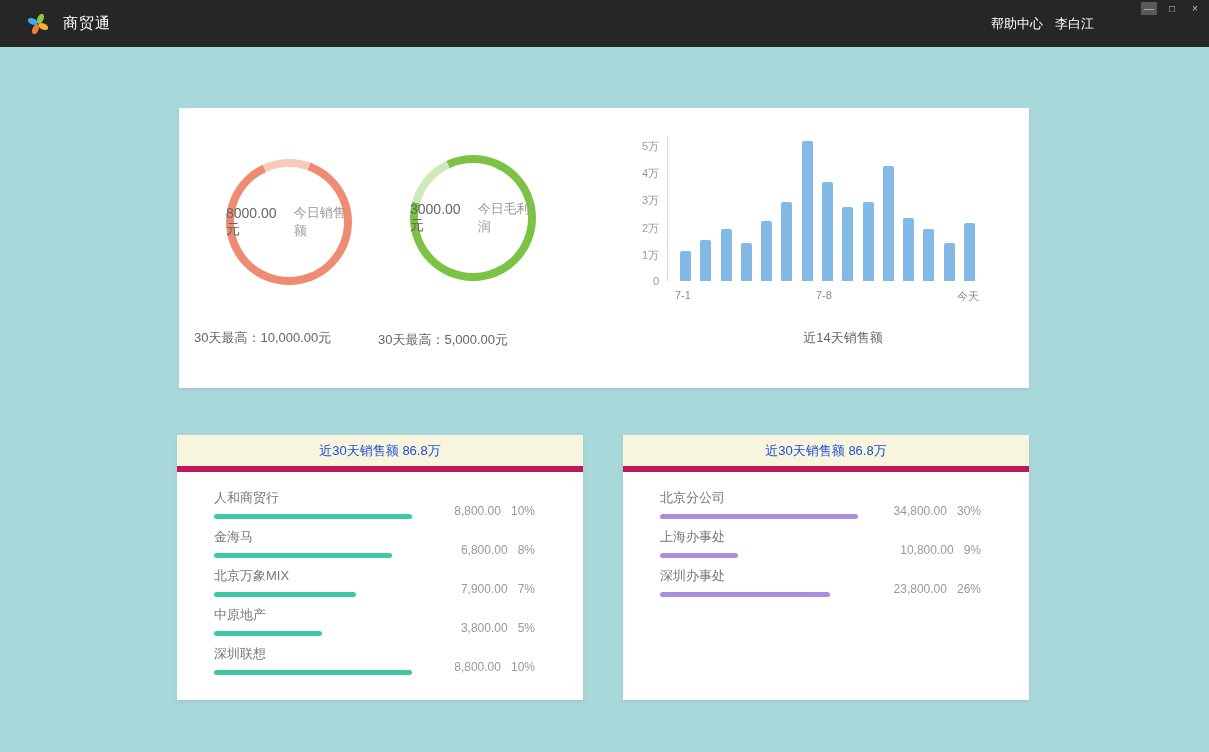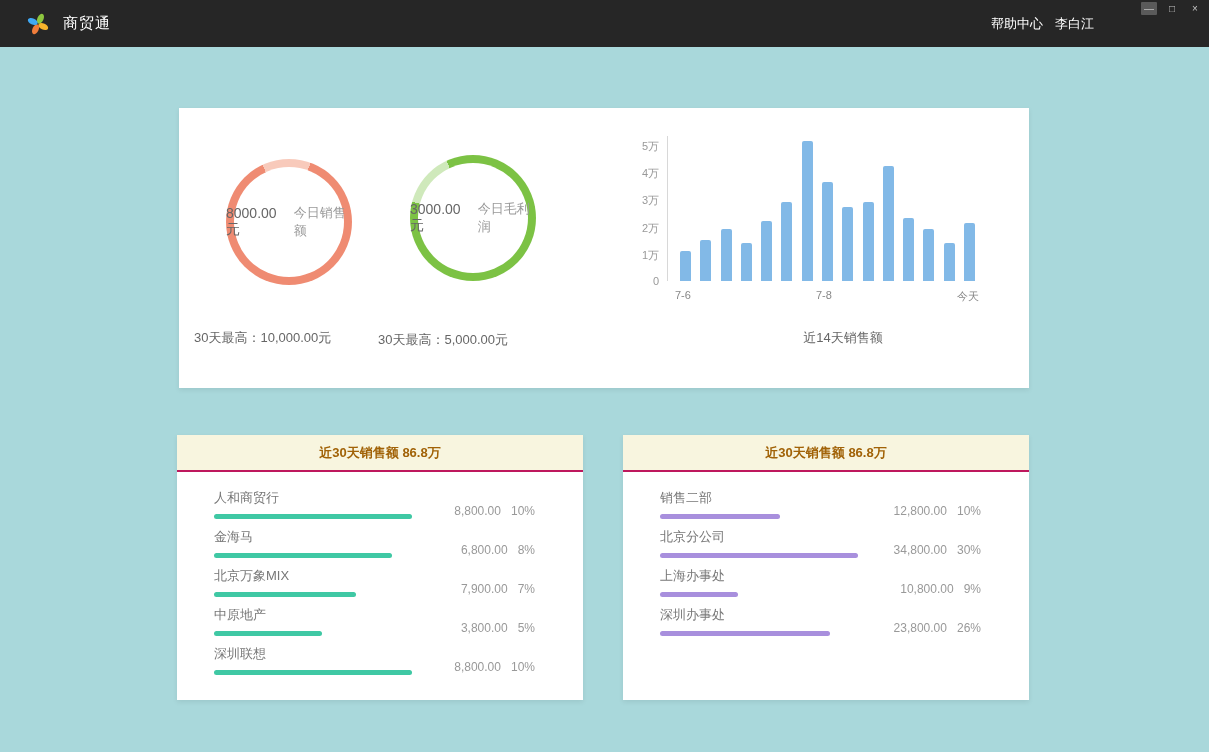--- a/index.html
+++ b/index.html
@@ -76,23 +76,23 @@
   .chart-caption {
     position:absolute; left:509px; top:221px; width:310px;
     text-align:center; font-size:13px; color:#666;
   }
 
   
   .list-card { top:435px; width:406px; height:265px; }
   .left-card  { left:177px; }
   .right-card { left:623px; }
   .card-header {
-    height:37px; background:#f8f5df; border-bottom:2px solid #be185d;
+    height:37px; background:#f8f5df; border-bottom:6px solid #be185d;
     display:flex; align-items:center; justify-content:center;
-    font-size:13px; color:#a16207;font-weight:bold;
+    font-size:13px; color:#1d4ed8;
   }
   .rows { padding:11px 48px 0 37px; }
   .row {
     height:39px; padding-bottom:3px;
     display:flex; justify-content:space-between; align-items:flex-end;
   }
   .row-main { width:200px; }
   .row-label { font-size:13px; color:#777; margin-bottom:7px; }
   .row-bar { height:5px; border-radius:3px; }
   .row-value { font-size:12px; color:#999; white-space:nowrap; padding-bottom:1px; }
@@ -163,21 +163,21 @@
           <div class="bar" style="height: 99px; background: rgb(130, 185, 231);"></div>
           <div class="bar" style="height: 74px; background: rgb(130, 185, 231);"></div>
           <div class="bar" style="height: 79px; background: rgb(130, 185, 231);"></div>
           <div class="bar" style="height: 115px; background: rgb(130, 185, 231);"></div>
           <div class="bar" style="height: 63px; background: rgb(130, 185, 231);"></div>
           <div class="bar" style="height: 52px; background: rgb(130, 185, 231);"></div>
           <div class="bar" style="height: 38px; background: rgb(130, 185, 231);"></div>
           <div class="bar" style="height: 58px; background: rgb(130, 185, 231);"></div>
         </div>
       <div class="chart-xlabels">
-        <span>7-6</span>
+        <span>7-1</span>
         <span>7-8</span>
         <span>今天</span>
       </div>
     </div>
   </div>
   <div class="chart-caption">近14天销售额</div>
 </div>
 
 <div class="card list-card left-card">
   <div class="card-header">近30天销售额 86.8万</div>
@@ -234,29 +234,20 @@
     </div>
 
   </div>
 </div>
 
 <div class="card list-card right-card">
   <div class="card-header">近30天销售额 86.8万</div>
   <div class="rows">
 
 
-    <div class="row">
-      <div class="row-main">
-        <div class="row-label">销售二部</div>
-        <div class="row-bar" style="width: 60%; background: rgb(168, 143, 221);"></div>
-      </div>
-      <div class="row-value">
-        <span>12,800.00</span><span class="pct">10%</span>
-      </div>
-    </div>
 
     <div class="row">
       <div class="row-main">
         <div class="row-label">北京分公司</div>
         <div class="row-bar" style="width: 99%; background: rgb(168, 143, 221);"></div>
       </div>
       <div class="row-value">
         <span>34,800.00</span><span class="pct">30%</span>
       </div>
     </div>

